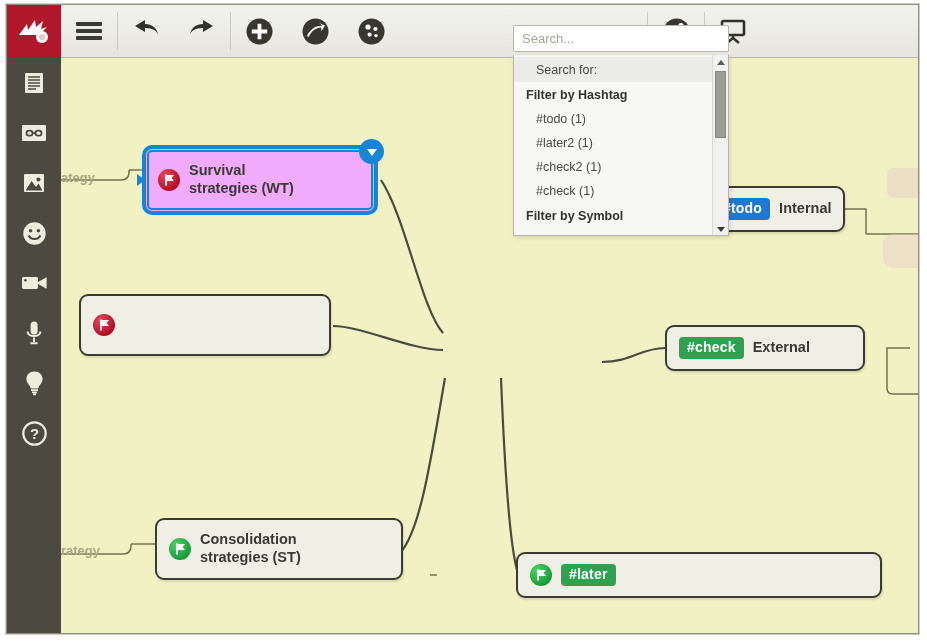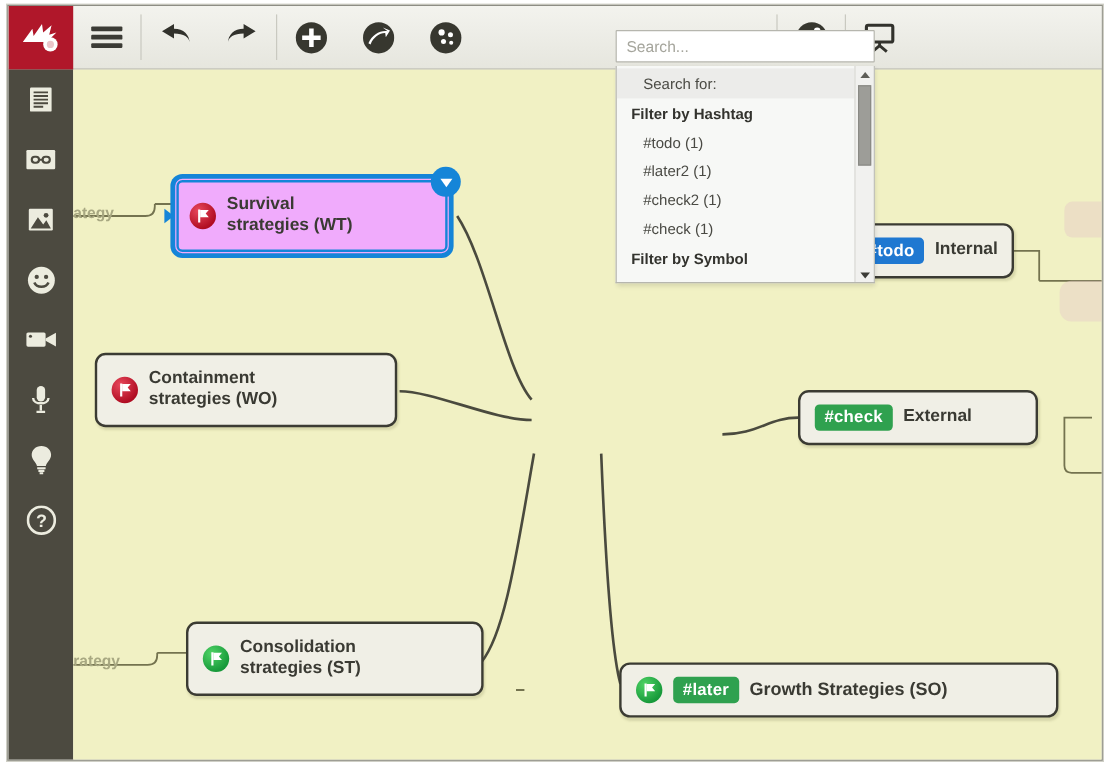--- a/index.html
+++ b/index.html
@@ -517,22 +517,20 @@
           </span>
       </div>
 
       <div class="node" style="left:18px; top:236px; width:252px; height:62px;">
         <span class="flag red">
           <svg width="14" height="14" viewBox="0 0 14 14">
               <path d="M4 1.5 V12.5" stroke="#ffffff" stroke-width="1.8"></path>
               <path d="M4.8 2 H12 L9.4 5 L12 8 H4.8 Z" fill="#ffffff"></path>
             </svg>
         </span>
-        <span class="ntext">Containment
-strategies (WO)</span>
       </div>
 
 
       <div class="node" style="left:94px; top:460px; width:248px; height:62px;">
         <span class="flag green">
           <svg width="14" height="14" viewBox="0 0 14 14">
               <path d="M4 1.5 V12.5" stroke="#ffffff" stroke-width="1.8"></path>
               <path d="M4.8 2 H12 L9.4 5 L12 8 H4.8 Z" fill="#ffffff"></path>
             </svg>
         </span>
@@ -541,21 +539,20 @@
       </div>
 
       <div class="node" style="left:455px; top:494px; width:366px; height:46px; font-size:15px;">
         <span class="flag green">
           <svg width="14" height="14" viewBox="0 0 14 14">
               <path d="M4 1.5 V12.5" stroke="#ffffff" stroke-width="1.8"></path>
               <path d="M4.8 2 H12 L9.4 5 L12 8 H4.8 Z" fill="#ffffff"></path>
             </svg>
         </span>
         <span class="tag">#later</span>
-        <span class="ntext">Growth Strategies (SO)</span>
       </div>
 
       <div class="node" style="left:604px; top:267px; width:200px; height:46px;">
         <span class="tag">#check</span>
         <span class="ntext">External</span>
       </div>
 
       <div class="node" style="left:640px; top:128px; width:144px; height:46px;">
         <span class="tag blue">#todo</span>
         <span class="ntext">Internal</span>

